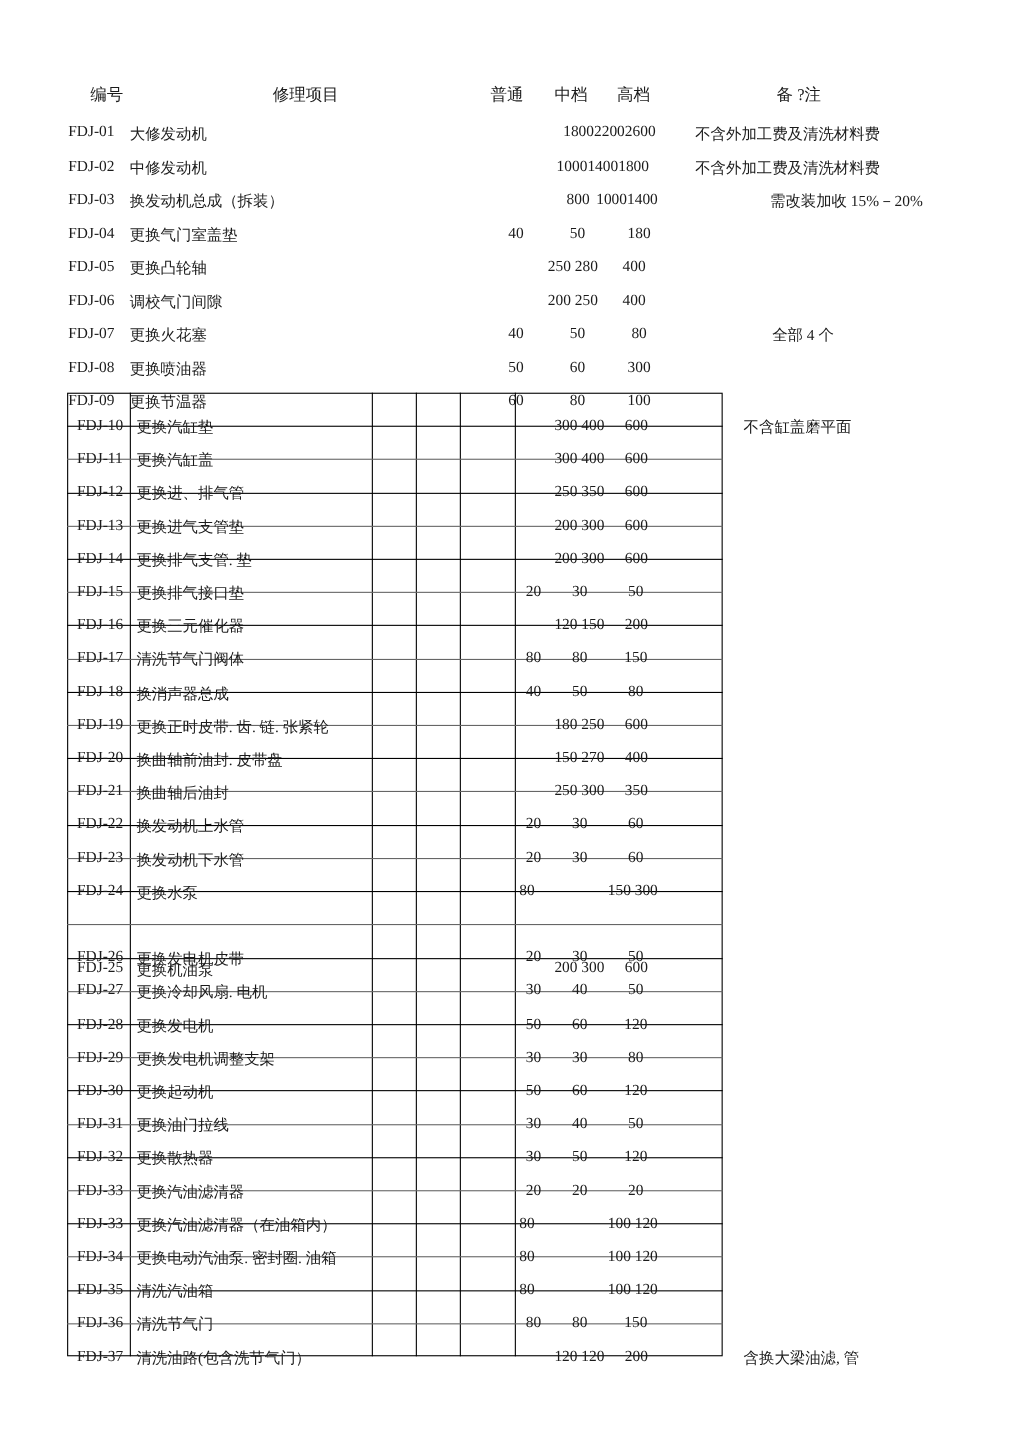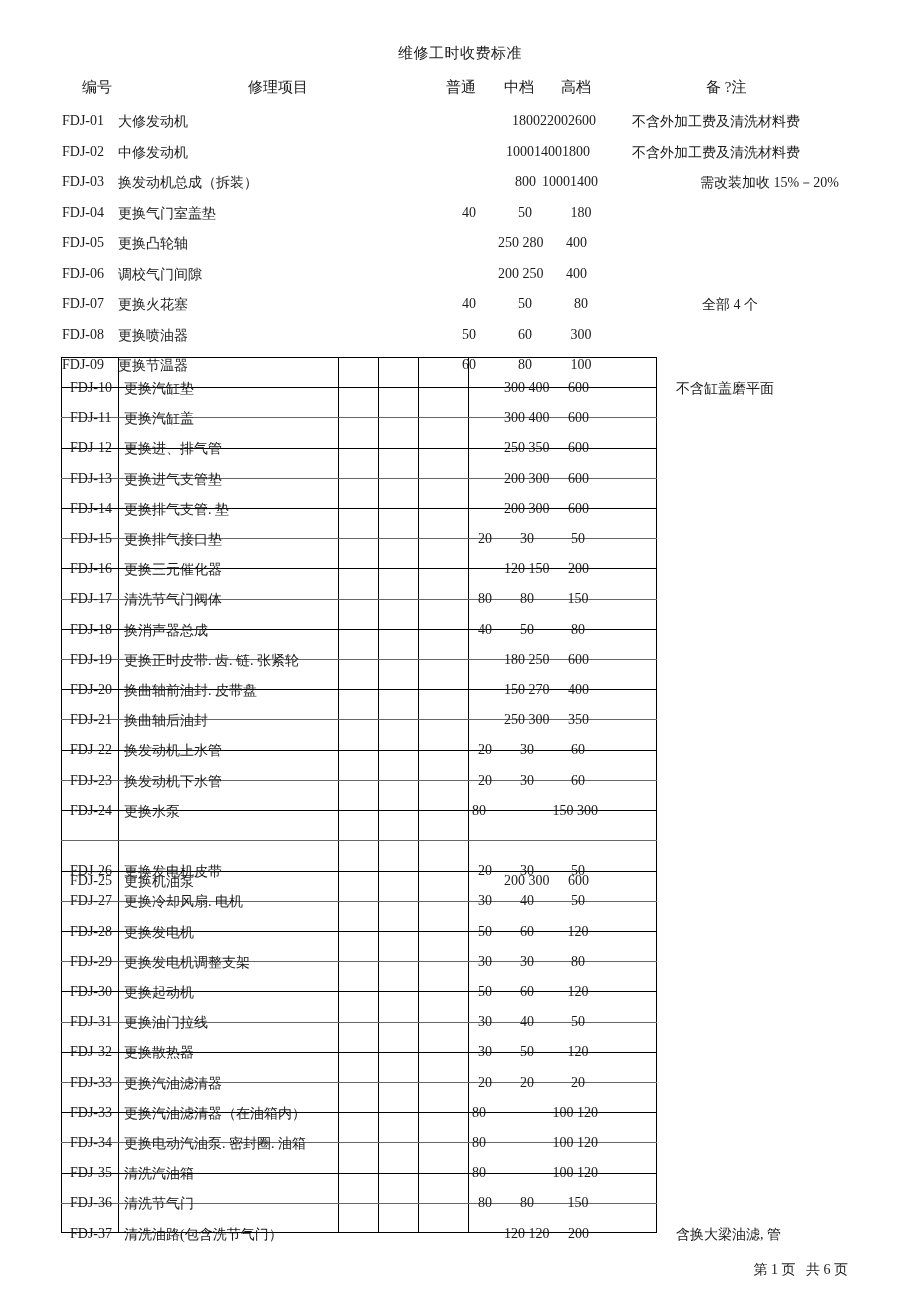--- a/index.html
+++ b/index.html
@@ -59,21 +59,20 @@
 
   
   #footer{left:0;top:1263px;width:920px;text-align:right;padding-right:72px;
           box-sizing:border-box;font-size:14px;}
 </style>
 </head>
 <body>
 
 <div class="layer">
 
-  <div class="tx" id="doc-title">维修工时收费标准</div>
 
   <div>
     <div class="tx hdr" id="hdr-code">编号</div>
     <div class="tx hdr" id="hdr-item">修理项目</div>
     <div class="tx hdr" id="hdr-normal">普通</div>
     <div class="tx hdr" id="hdr-mid">中档</div>
     <div class="tx hdr" id="hdr-high">高档</div>
     <div class="tx hdr" id="hdr-remark">备 ?注</div>
   </div>
 
@@ -363,14 +362,13 @@
       </div>
       <div class="trow" style="top: 1225.6px;">
         <span class="code">FDJ-37</span>
         <span class="name">清洗油路(包含洗节气门）</span>
         <span class="v" style="position: absolute; left: 504px; width: 56px; text-align: left;">120 120</span>
         <span class="v" style="position: absolute; left: 568px; width: 32px; text-align: left;">200</span>
         <span class="rm">含换大梁油滤, 管</span>
       </div>
     </div>
 
-  <div class="tx" id="footer">第 1 页   共 6 页</div>
 </div>
 
 </body></html>

